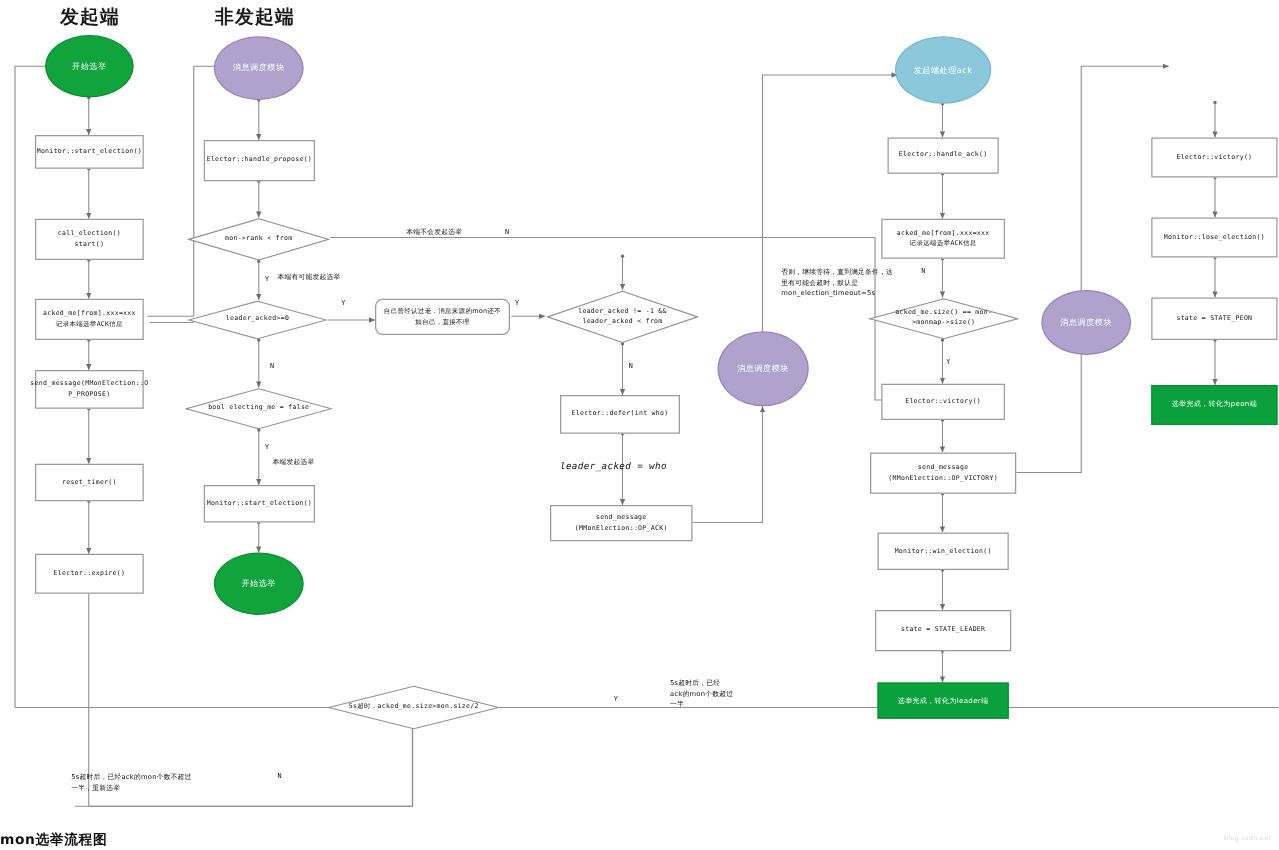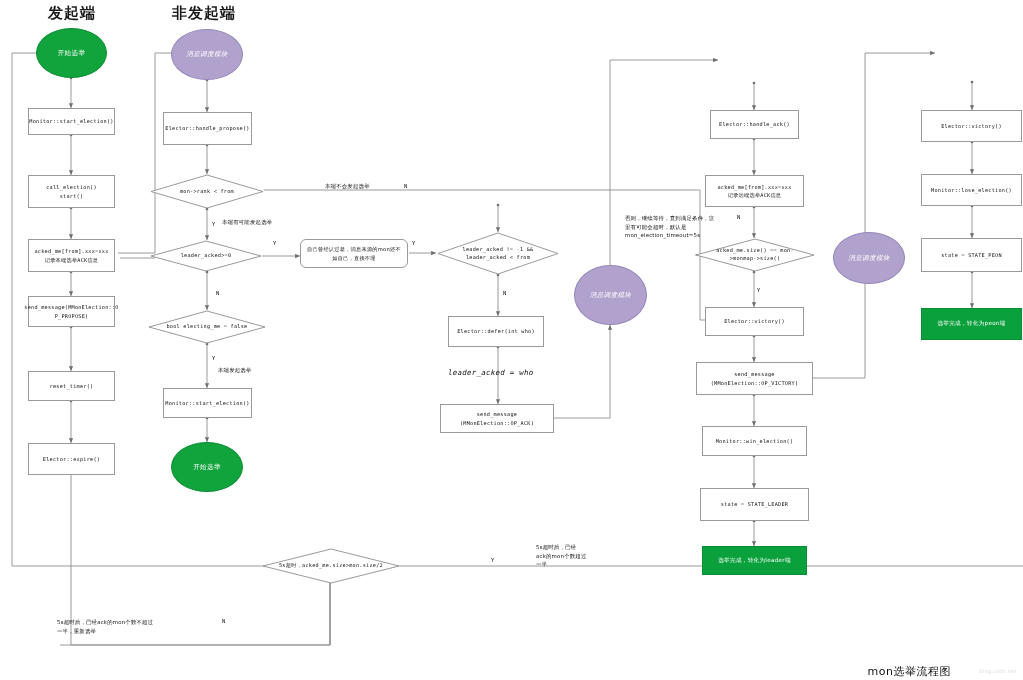--- a/index.html
+++ b/index.html
@@ -26,21 +26,21 @@
     padding:2px 3px;color:#111;
   }
   .proc.rounded{border-radius:6px;}
 
   .term{
     border:1px solid #2a8a44;border-radius:50%;
     font-size:6.5px;color:#ffffff;font-family:"DejaVu Sans","Liberation Sans",sans-serif;
     letter-spacing:.4px;
   }
   .term.green{background:#11a33c;border-color:#0c8c31;}
-  .term.purple{background:#b0a2cd;border-color:#9585bb;color:#ffffff;font-style:italic;}
+  .term.purple{background:#b0a2cd;border-color:#9585bb;color:#ffffff;}
   .term.blue{background:#8cc8dc;border-color:#76b6cb;color:#ffffff;}
   .term.orange{background:#efb183;border-color:#e09f6c;color:#ffffff;}
 
   .endbox{
     background:#0aa03c;border:1px solid #089036;color:#ffffff;
     font-size:5.6px;letter-spacing:.3px;
     font-family:"DejaVu Sans","Liberation Sans",sans-serif;
   }
 
   
@@ -56,22 +56,22 @@
   .note{
     position:absolute;font-size:5.4px;line-height:1.6;color:#111;
     font-family:"DejaVu Sans","Liberation Sans",sans-serif;white-space:pre-line;
     letter-spacing:.2px;
   }
   .elabel{
     position:absolute;font-size:5.4px;color:#111;
     font-family:"DejaVu Sans Mono","Liberation Mono",monospace;
   }
   .caption{
-    position:absolute;left:0;width:951px;text-align:right;
-    font-size:11px;font-weight:400;color:#111;
+    position:absolute;left:0;width:951px;text-align:left;
+    font-size:11px;font-weight:700;color:#111;
     font-family:"DejaVu Sans","Liberation Sans",sans-serif;letter-spacing:.5px;
   }
   .watermark{
     position:absolute;right:6px;bottom:6px;font-size:5px;color:#d8d8d8;
     font-family:"DejaVu Sans","Liberation Sans",sans-serif;letter-spacing:.3px;
   }
   .big-label{
     position:absolute;font-size:7.4px;color:#111;
     font-family:"DejaVu Sans Mono","Liberation Mono",monospace;letter-spacing:.3px;font-style:italic;
   }
@@ -165,20 +165,21 @@
     </g>
   </svg>
 
   <div class="lane-title" style="left:48px;top:4px;">发起端</div>
   <div class="lane-title" style="left:172px;top:4px;font-family:Liberation Mono, monospace;">非发起端</div>
 
   <div class="node term green" style="left:36px;top:28px;width:71px;height:50px;">开始选举</div>
 
   <div class="node term purple" style="left:171px;top:29px;width:72px;height:51px;">消息调度模块</div>
 
+  <div class="node term blue" style="left:716px;top:29px;width:77px;height:54px;">发起端处理ack</div>
 
 
   <div class="node term purple" style="left:574px;top:265px;width:73px;height:60px;">消息调度模块</div>
 
   <div class="node term purple" style="left:833px;top:232px;width:72px;height:52px;">消息调度模块</div>
 
   <div class="node term green" style="left:171px;top:442px;width:72px;height:50px;">开始选举</div>
 
   <div class="node proc" style="left:28px;top:108px;width:87px;height:27px;">Monitor::start_election()</div>
   <div class="node proc" style="left:28px;top:175px;width:87px;height:33px;white-space:pre-line;">call_election()

